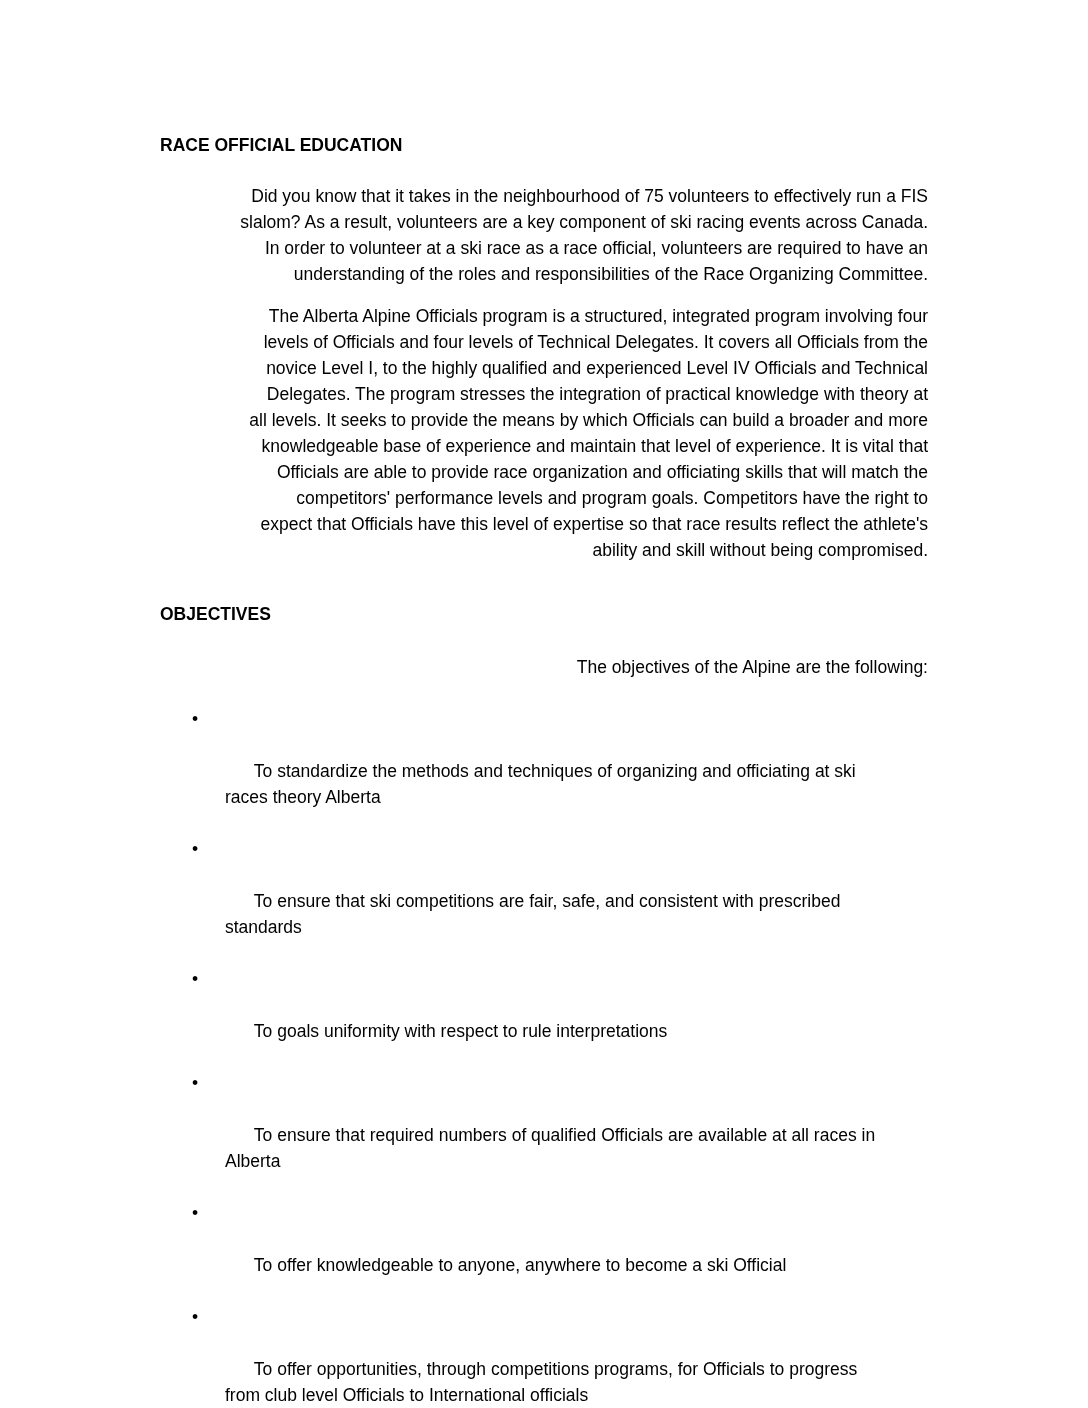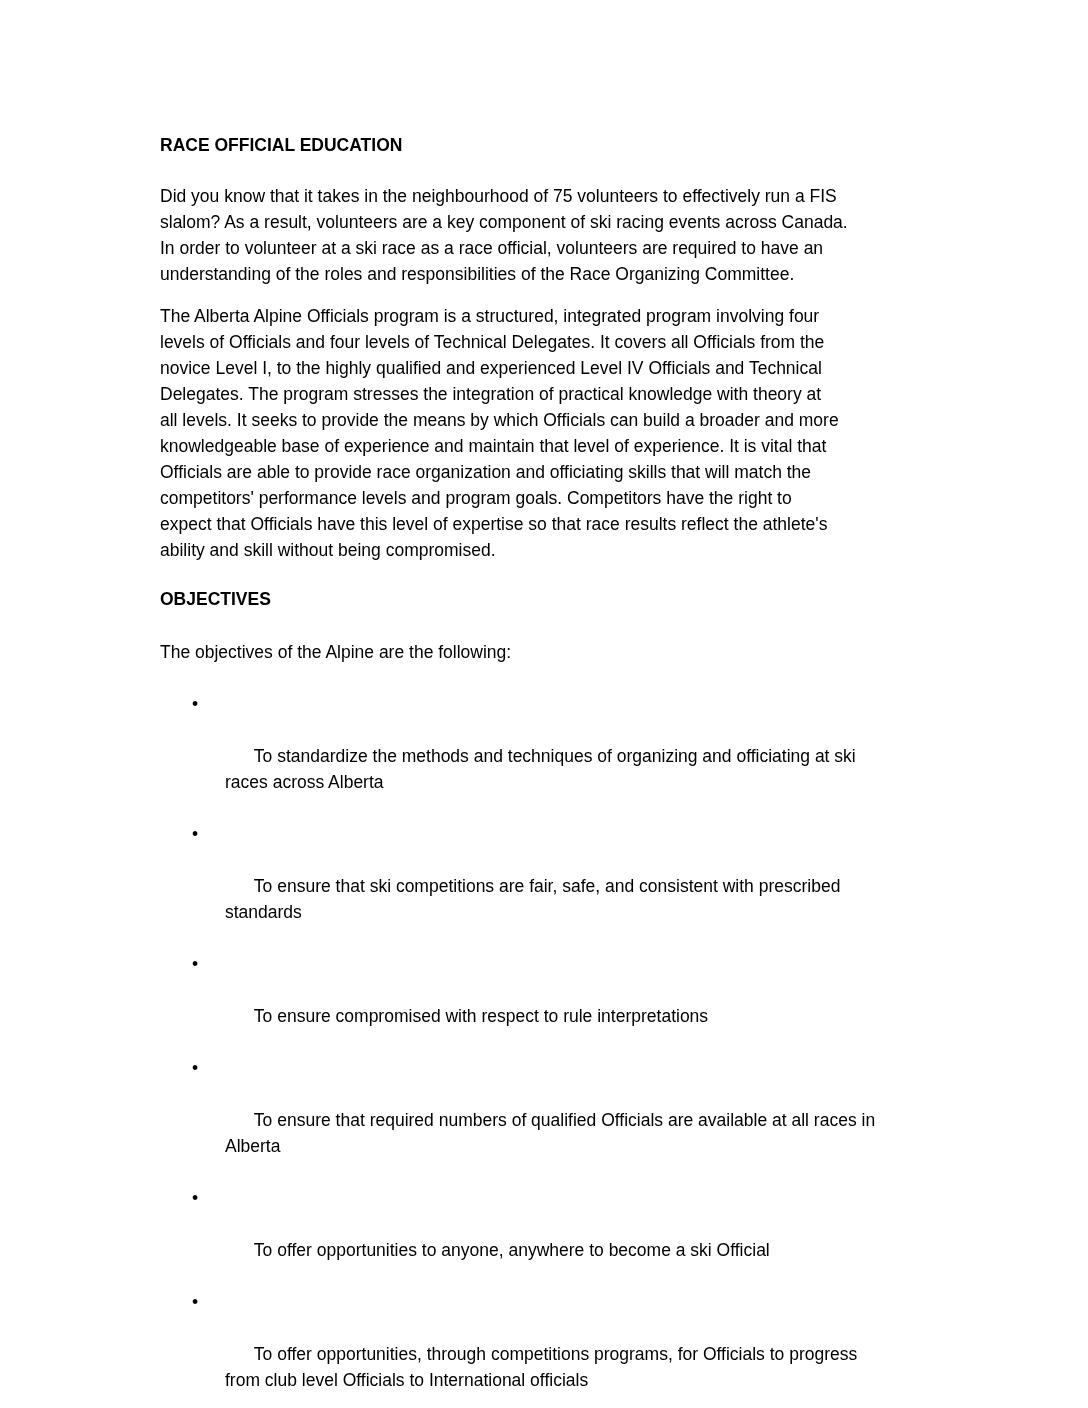--- a/index.html
+++ b/index.html
@@ -21,24 +21,25 @@
     box-sizing: border-box;
     width: 1088px;
     height: 1408px;
   }
   .heading {
     font-weight: 700;
     white-space: pre;
   }
   .para {
     white-space: pre;
+    text-align: right;
   }
   .p-intro      { margin-top: 25px; }
   .p-program    { margin-top: 16px; }
-  .h-objectives { margin-top: 23px; }
+  .h-objectives { margin-top: 38px; }
   .p-objintro   { margin-top: 27px; }
   ul.bullets {
     margin: 26px 0 0 0;
     padding: 0 0 0 65px;
     list-style: none;
   }
   ul.bullets li {
     position: relative;
     white-space: pre;
   }
@@ -72,39 +73,39 @@
 ability and skill without being compromised.</div>
 
   <div class="heading h-objectives">OBJECTIVES</div>
 
   <div class="para p-objintro">The objectives of the Alpine are the following:</div>
 
   <ul class="bullets">
     <li>
       <span class="dot">•</span>
       <span>To standardize the methods and techniques of organizing and officiating at ski
-races across Alberta</span>
+races theory Alberta</span>
     </li>
     <li>
       <span class="dot">•</span>
       <span>To ensure that ski competitions are fair, safe, and consistent with prescribed
 standards</span>
     </li>
     <li>
       <span class="dot">•</span>
-      <span>To ensure compromised with respect to rule interpretations</span>
+      <span>To goals uniformity with respect to rule interpretations</span>
     </li>
     <li>
       <span class="dot">•</span>
       <span>To ensure that required numbers of qualified Officials are available at all races in
 Alberta</span>
     </li>
     <li>
       <span class="dot">•</span>
-      <span>To offer opportunities to anyone, anywhere to become a ski Official</span>
+      <span>To offer knowledgeable to anyone, anywhere to become a ski Official</span>
     </li>
     <li>
       <span class="dot">•</span>
       <span>To offer opportunities, through competitions programs, for Officials to progress
 from club level Officials to International officials</span>
     </li>
 
   </ul>
 
 </div>

